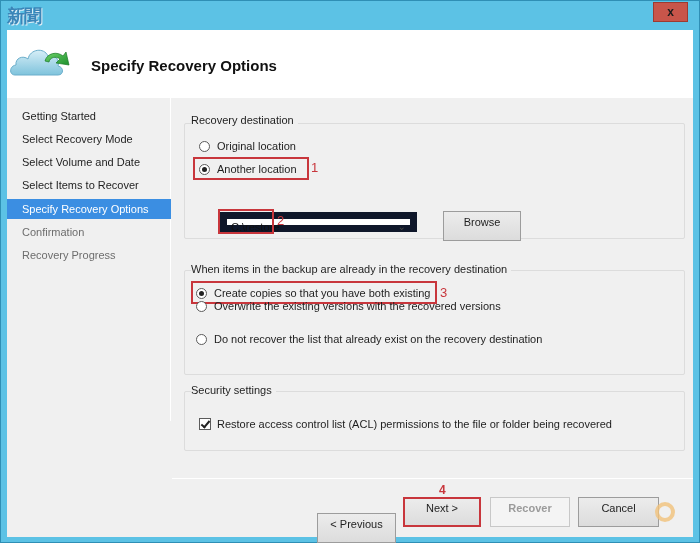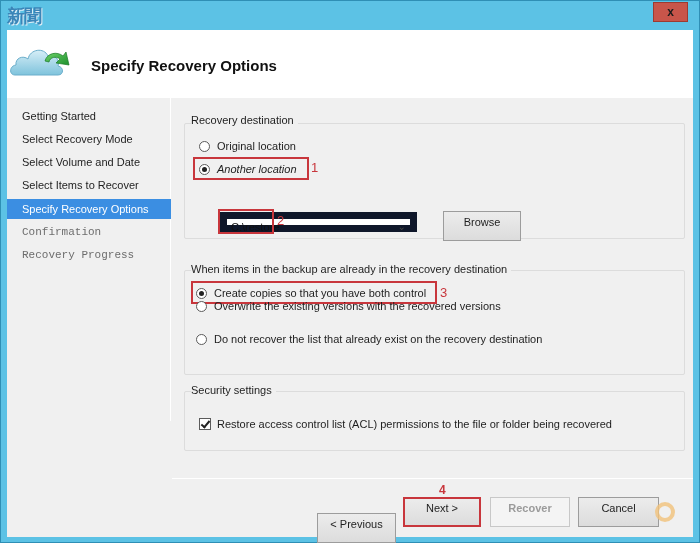--- a/index.html
+++ b/index.html
@@ -13,21 +13,21 @@
   .logo-wm { position: absolute; left: 6px; top: 3px; font-size: 18px; font-weight: bold; color: #3a85b8; letter-spacing: -1px; text-shadow: 1px 1px 0 #dfeef6; }
 
   .client { position: absolute; left: 6px; top: 29px; width: 686px; height: 507px; background: #f0f0f0; }
   .header { position: absolute; left: 0; top: 0; width: 686px; height: 68px; background: #ffffff; }
   .header-icon { position: absolute; left: 2px; top: 11px; width: 64px; height: 38px; }
   .header-title { position: absolute; left: 84px; top: 27px; font-size: 15px; font-weight: bold; color: #111; }
 
   .nav { position: absolute; left: 0; top: 68px; width: 164px; height: 323px; background: #f0f0f0; border-right: 1px solid #ffffff; }
   .nav-item { position: absolute; left: 0; width: 164px; height: 20px; line-height: 20px; padding-left: 15px; font-size: 11px; color: #1e1e1e; }
   .nav-item.active { background: #3b8ee2; color: #ffffff; }
-  .nav-item.disabled { color: #6d6d6d; font-family: Liberation Mono, monospace; }
+  .nav-item.disabled { color: #6d6d6d; }
 
   .content { position: absolute; left: 165px; top: 68px; width: 521px; height: 380px; }
   .group { position: absolute; border: 1px solid #dcdcdc; border-radius: 2px; }
   .group-label { position: absolute; font-size: 11px; color: #1e1e1e; background: #f0f0f0; padding-right: 4px; }
 
   .opt { position: absolute; height: 16px; line-height: 16px; font-size: 11px; color: #1e1e1e; white-space: nowrap; }
   .radio { display: inline-block; width: 11px; height: 11px; border: 1px solid #5b5b5b; border-radius: 50%; background: #fff; vertical-align: -2px; margin-right: 7px; position: relative; }
   .radio.checked::after { content: ""; position: absolute; left: 2px; top: 2px; width: 5px; height: 5px; background: #222; border-radius: 50%; }
   .checkbox { display: inline-block; width: 12px; height: 12px; border: 1px solid #5b5b5b; background: #fff; vertical-align: -2px; margin-right: 6px; position: relative; }
   .checkbox.checked::after { content: ""; position: absolute; left: 3px; top: 0px; width: 3px; height: 7px; border-right: 2px solid #222; border-bottom: 2px solid #222; transform: rotate(40deg); }
@@ -84,38 +84,38 @@
     </div>
 
     <div class="content">
 
       <div class="group" style="left:12px; top:25px; width:501px; height:116px;"></div>
       <div class="group-label" style="left:19px; top:16px;">Recovery destination</div>
 
       <div class="opt" style="left:27px; top:40px;">
         <span class="radio"></span><span>Original location</span>
       </div>
-      <div class="opt" style="left:27px; top:63px;font-style:italic;">
+      <div class="opt" style="left:27px; top:63px;">
         <span class="radio checked"></span><span>Another location</span>
       </div>
       <div class="hl" style="left:21px; top:59px; width:116px; height:23px;"></div>
       <div class="hl-num" style="left:139px; top:62px;">1</div>
 
       <div class="combo">
         <span class="combo-value">C:\restore</span>
         <span class="combo-arrow">⌄</span>
       </div>
       <div class="hl" style="left:46px; top:111px; width:56px; height:25px;"></div>
       <div class="hl-num" style="left:105px; top:115px;">2</div>
       <div class="btn" style="left:271px; top:113px; width:78px;">Browse</div>
 
       <div class="group" style="left:12px; top:172px; width:501px; height:105px;"></div>
       <div class="group-label" style="left:19px; top:165px;">When items in the backup are already in the recovery destination</div>
       <div class="opt" style="left:24px; top:187px;">
-        <span class="radio checked"></span><span>Create copies so that you have both control</span>
+        <span class="radio checked"></span><span>Create copies so that you have both existing</span>
       </div>
       <div class="hl" style="left:19px; top:183px; width:246px; height:23px;"></div>
       <div class="hl-num" style="left:268px; top:187px;">3</div>
       <div class="opt" style="left:24px; top:200px;">
         <span class="radio"></span><span>Overwrite the existing versions with the recovered versions</span>
       </div>
       <div class="opt" style="left:24px; top:233px;">
         <span class="radio"></span><span>Do not recover the list that already exist on the recovery destination</span>
       </div>
 

